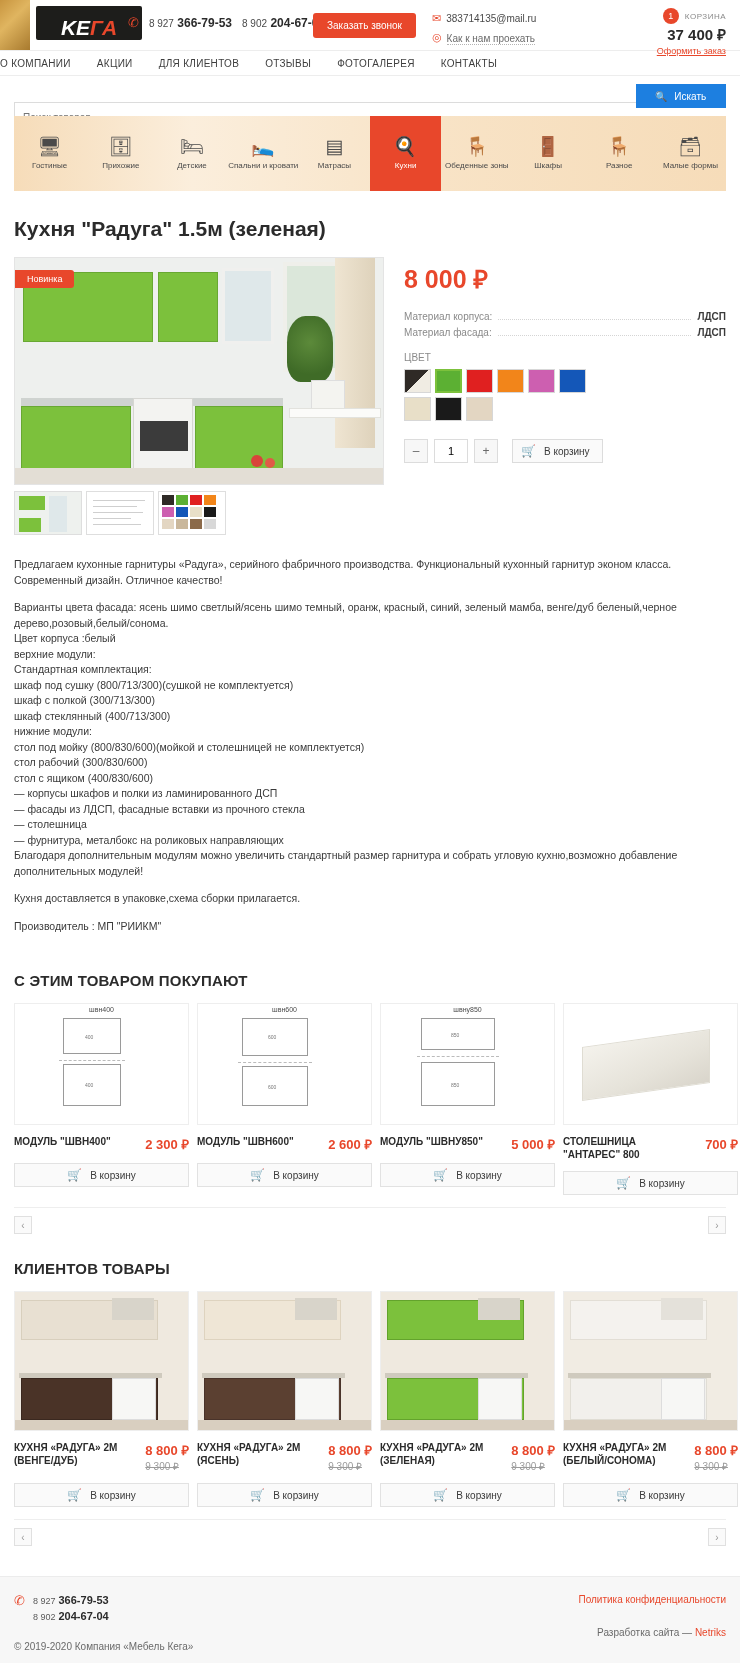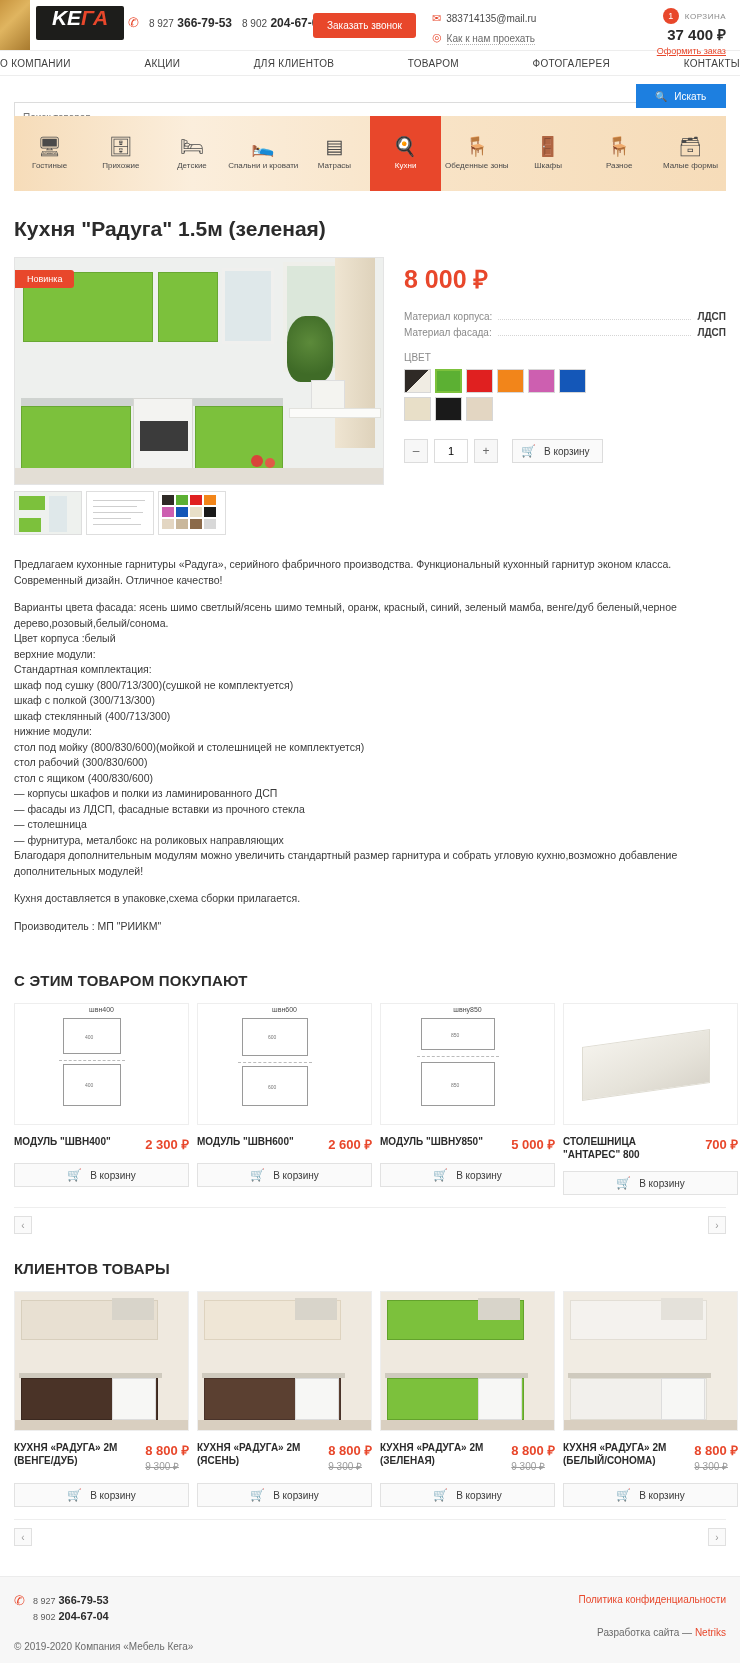--- a/index.html
+++ b/index.html
@@ -13,23 +13,23 @@
   }
   .page { width: 740px; margin: 0 auto; position: relative; overflow: hidden; }
 
   
   .header { position: relative; height: 50px; background: #fff; }
   .hdr-corner {
     position: absolute; left: 0; top: 0; width: 30px; height: 50px;
     background: linear-gradient(135deg,#c8953f 0%, #e0b560 40%, #a87a2e 100%);
   }
   .logo {
-    position: absolute; left: 36px; top: 6px; width: 88px; height: 34px;
+    position: absolute; left: 36px; top: 6px; width: 106px; height: 34px;
     background: #1d1d1b; border-radius: 2px;
-    display: flex; align-items: flex-start; justify-content: center;
+    display: flex; align-items: flex-end; justify-content: center;
   }
   .logo-text { color: #fff; font-size: 21px; font-weight: bold; letter-spacing: 0px; font-style: italic;}
   .logo-text .red { color: #e8472b; }
   .phone-block { position: absolute; left: 128px; top: 15px; display: flex; align-items: center; gap: 10px; }
   .ph-icon { color:#e8472b; font-size: 13px; }
   .phone { font-size: 12px; font-weight: bold; color: #2b2b2b; }
   .phone .pre { font-weight: normal; font-size: 10px; color:#4a4a4a; }
   .callback-btn {
     position: absolute; left: 313px; top: 13px;
     background: #e8472b; color: #fff; border: none; border-radius: 3px;
@@ -46,21 +46,21 @@
     width: 16px; height: 16px; border-radius: 50%; background: #e8472b; color:#fff;
     font-size: 9px; display:flex; align-items:center; justify-content:center;
   }
   .cart-label { font-size: 8px; color: #8a8a8a; letter-spacing: .5px; }
   .cart-sum { font-size: 15px; font-weight: bold; color:#2b2b2b; }
   .cart-link { font-size: 9px; color:#e8472b; text-decoration: underline; }
 
   
   .nav {
     height: 26px; border-top: 1px solid #ededed; border-bottom: 1px solid #ededed;
-    display: flex; align-items: center; justify-content: space-between; gap: 26px;
+    display: flex; align-items: center; justify-content: flex-start; gap: 26px;
   }
   .nav a { font-size: 10px; color:#3d3d3d; text-decoration: none; letter-spacing: .3px; }
 
   
   .searchbar { height: 40px; display:flex; align-items:center; padding: 0 14px; background:#fff; }
   .search-input {
     flex: 1; height: 32px; border: 1px solid #dcdcdc; border-right: none;
     padding: 0 8px; font-size: 10px; color:#9b9b9b; outline:none;
     font-family: "Liberation Sans", sans-serif;
     margin-top: 43px;
@@ -250,21 +250,21 @@
       </div>
       <div class="cart-sum">37 400 ₽</div>
       <a class="cart-link" href="#">Оформить заказ</a>
     </div>
   </div>
 
   <div class="nav">
     <a href="#">О КОМПАНИИ</a>
     <a href="#">АКЦИИ</a>
     <a href="#">ДЛЯ КЛИЕНТОВ</a>
-    <a href="#">ТОВАРОМ</a>
+    <a href="#">ОТЗЫВЫ</a>
     <a href="#">ФОТОГАЛЕРЕЯ</a>
     <a href="#">КОНТАКТЫ</a>
   </div>
 
   <div class="searchbar">
     <input class="search-input" placeholder="Поиск товаров" style="">
     <button class="search-btn">
       <span>🔍</span>
       <span>Искать</span>
     </button>

